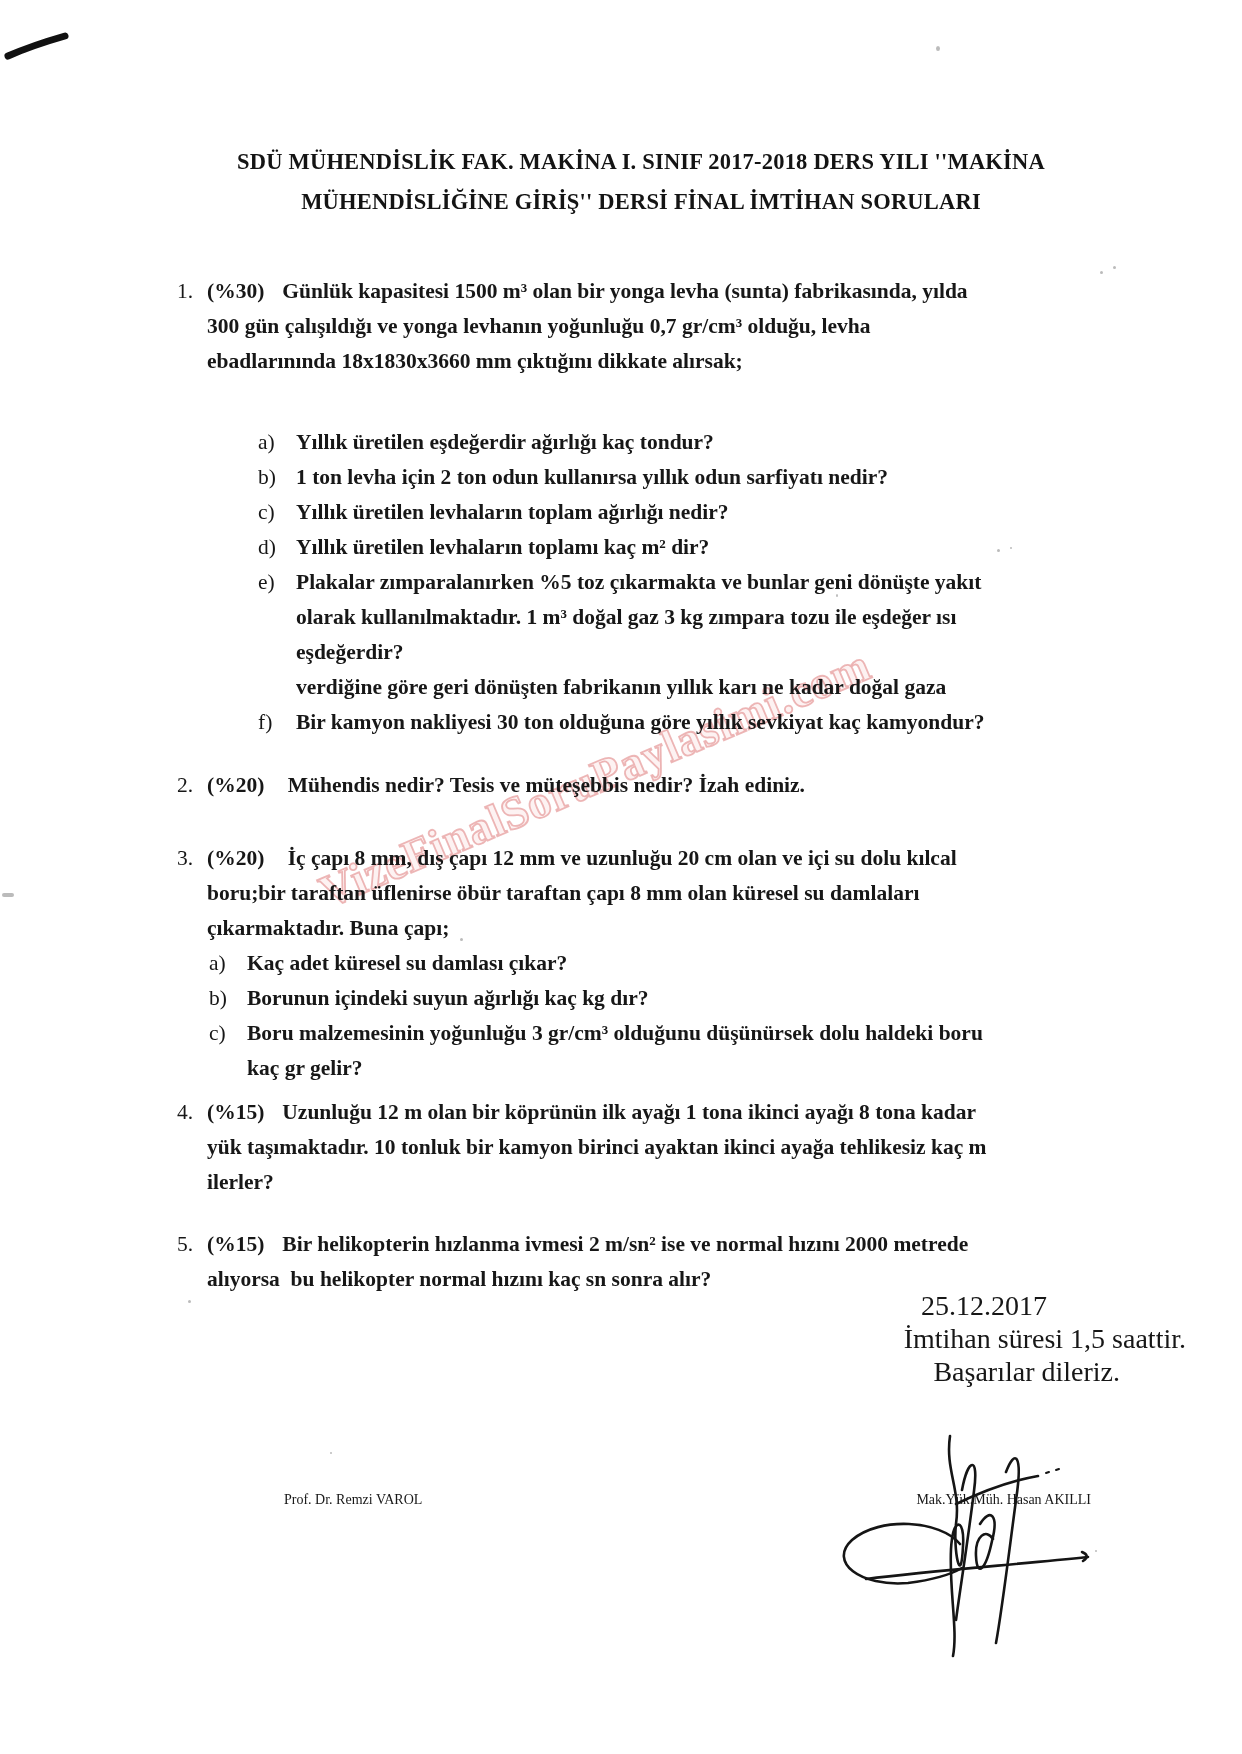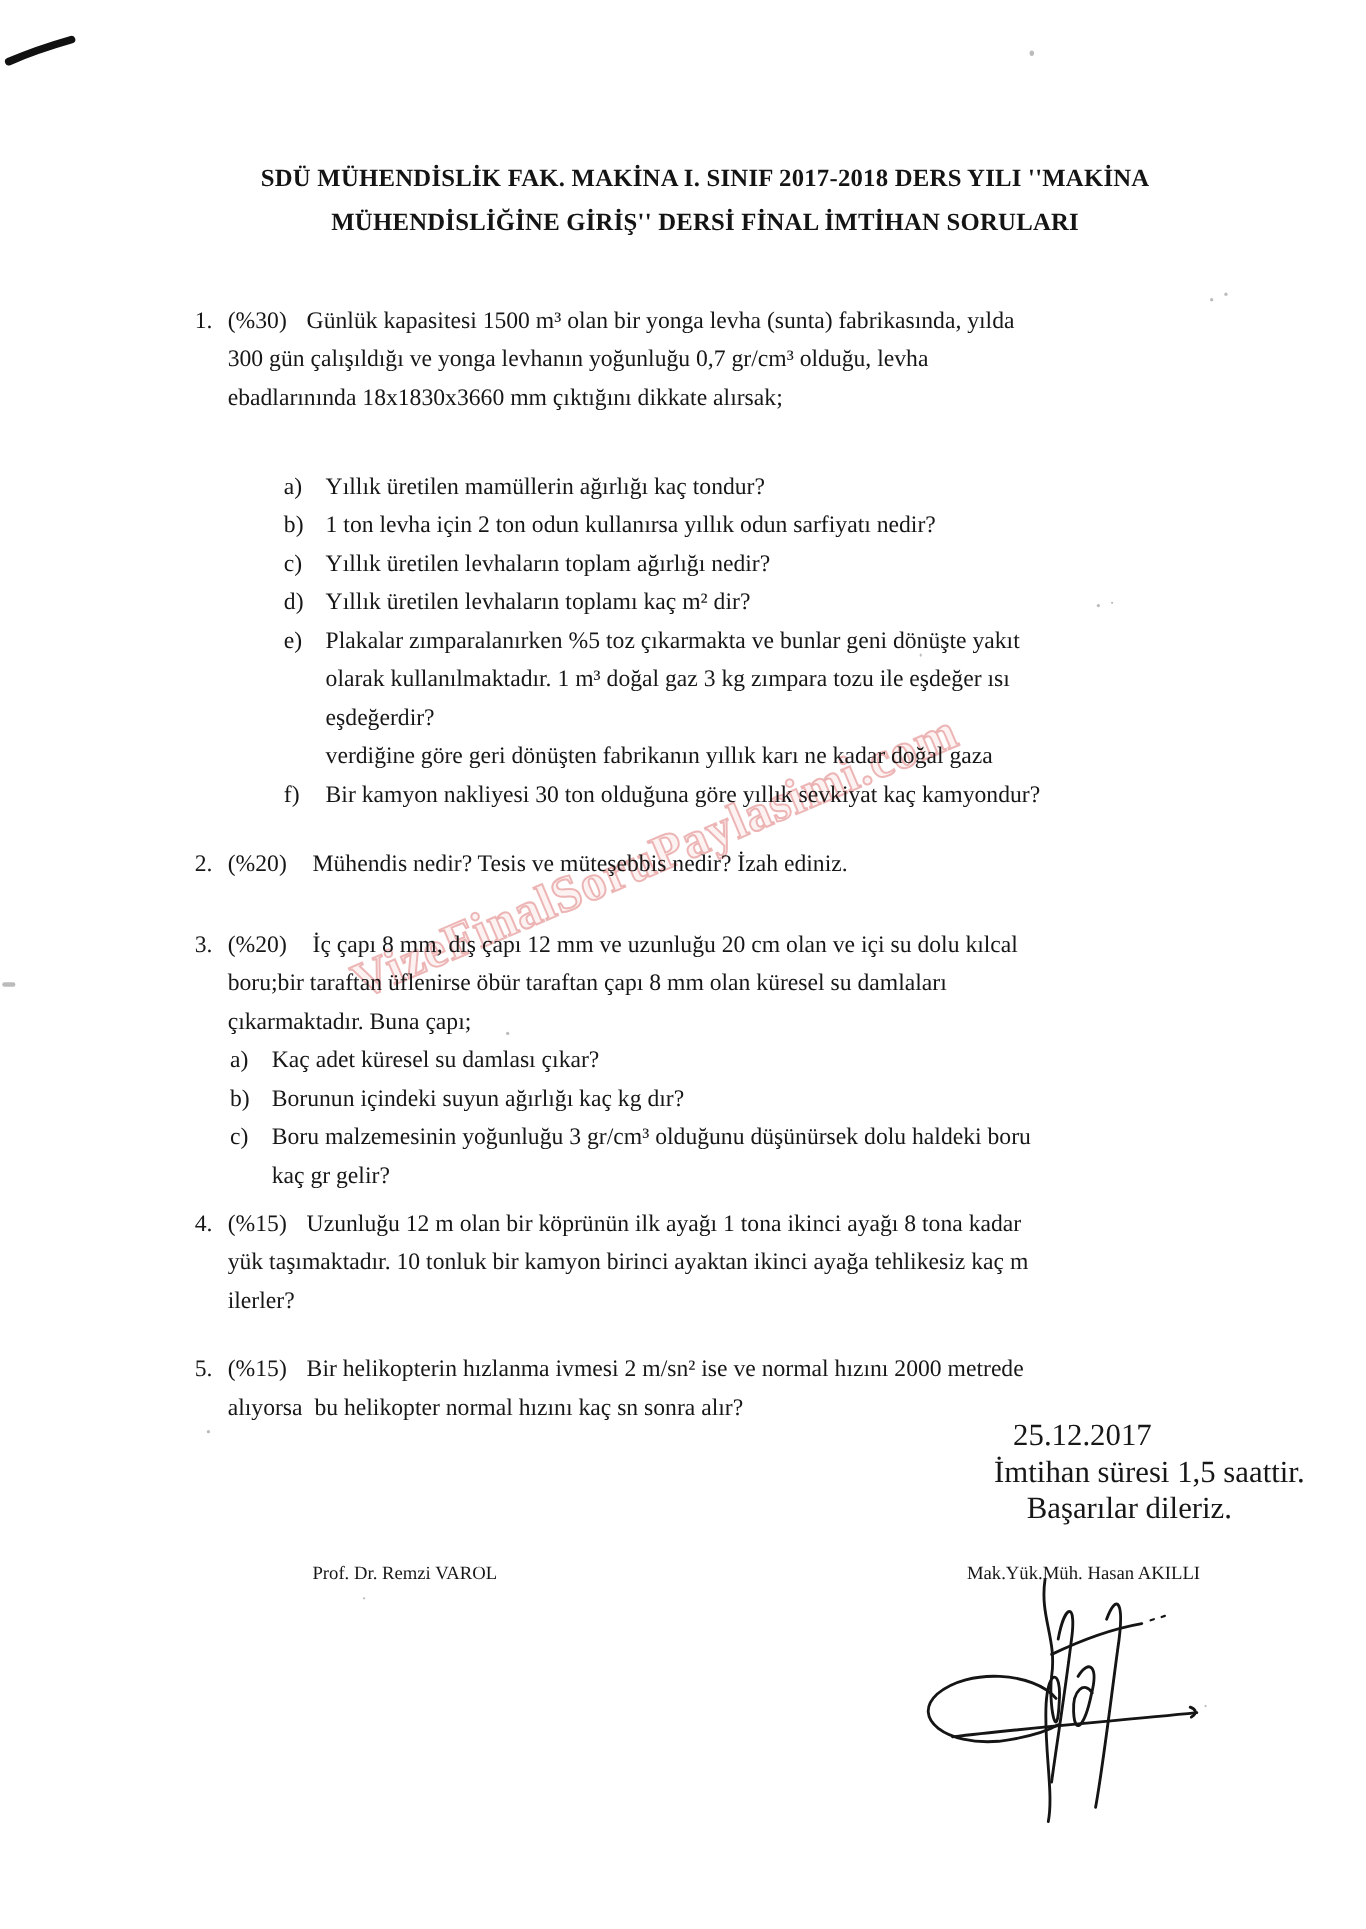--- a/index.html
+++ b/index.html
@@ -11,36 +11,36 @@
   .title{
     margin-top:142px;text-align:center;font-weight:bold;
     font-size:22.5px;line-height:40px;letter-spacing:.2px;
     padding-left:70px;padding-right:30px;color:#141414;
   }
   .q{
     position:relative;margin-left:207px;margin-right:100px;
     font-size:21.5px;line-height:35px;
   }
   .qnum{position:absolute;left:-30px;top:0;}
-  .qline{white-space:pre;}
+  .qline{white-space:pre;font-weight:bold;}
   .qpoints{display:inline-block;margin-right:18px;}
   .subs{margin-top:46px;}
   .subs-wide{margin-left:51px;}
   .subs-narrow{margin-left:2px;margin-top:0;}
   .sub{display:flex;}
   .sub-label{flex:0 0 38px;}
   .sub-lines{flex:1;}
   .closing{margin-top:-8px;font-size:28px;line-height:33px;}
   .closing .cline{text-align:right;}
   .pr-date{padding-right:195px;}
   .pr-dur{padding-right:56px;}
   .pr-wish{padding-right:122px;margin-left:47px;}
   .names{
-    display:flex;justify-content:space-between;margin-top:32px;
-    padding-left:284px;padding-right:151px;font-size:17px;
+    display:flex;justify-content:space-between;margin-top:104px;
+    padding-left:284px;padding-right:151px;font-size:14px;
   }
   .watermark{
     position:absolute;left:300px;top:758px;width:560px;text-align:center;
     transform:rotate(-23deg);font-size:46px;font-weight:bold;letter-spacing:1px;
     color:rgba(240,170,170,0.15);
     -webkit-text-stroke:1.8px rgba(222,125,125,0.55);
     pointer-events:none;user-select:none;
   }
   .abs{position:absolute;}
   .speck{position:absolute;background:#777;border-radius:50%;opacity:.5;}
@@ -63,21 +63,21 @@
 <div class="q" style="margin-top:52px">
   <span class="qnum">1.</span>
   <div class="qline"><span class="qpoints">(%30)</span><span>Günlük kapasitesi 1500 m³ olan bir yonga levha (sunta) fabrikasında, yılda</span></div>
   <div class="qline">300 gün çalışıldığı ve yonga levhanın yoğunluğu 0,7 gr/cm³ olduğu, levha</div>
   <div class="qline">ebadlarınında 18x1830x3660 mm çıktığını dikkate alırsak;</div>
 
   <div class="subs subs-wide">
     <div class="sub">
       <span class="sub-label">a)</span>
       <div class="sub-lines">
-          <div class="qline">Yıllık üretilen mamüllerin ağırlığı kaç tondur?</div>
+          <div class="qline">Yıllık üretilen eşdeğerdir ağırlığı kaç tondur?</div>
         </div>
     </div>
     <div class="sub">
       <span class="sub-label">b)</span>
       <div class="sub-lines">
           <div class="qline">1 ton levha için 2 ton odun kullanırsa yıllık odun sarfiyatı nedir?</div>
         </div>
     </div>
     <div class="sub">
       <span class="sub-label">c)</span>

